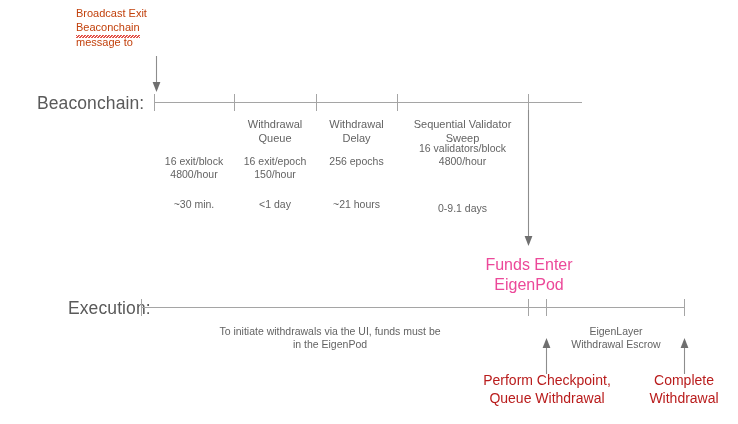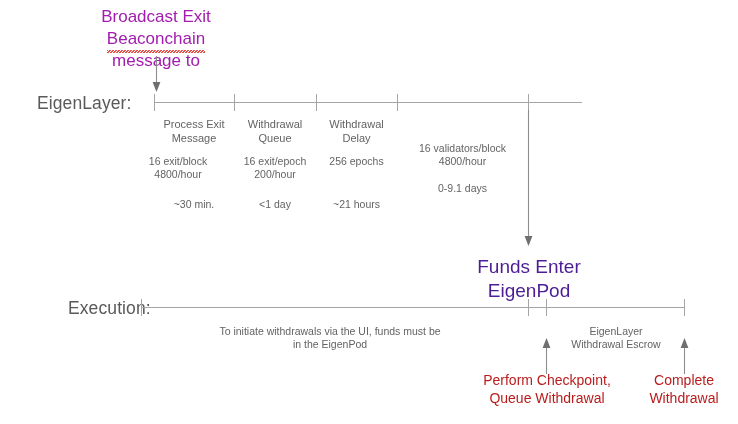--- a/index.html
+++ b/index.html
@@ -29,29 +29,29 @@
     text-align: center;
   }
   .lane-title {
     position: absolute;
     font-size: 17.5px;
     color: #5a5a5a;
     letter-spacing: .1px;
     white-space: nowrap;
   }
   .callout {
-    font-size: 17px;
-    color: #a21caf;
-    text-align: center;
+    font-size: 11px;
+    color: #c2410c;
+    text-align: left;
     line-height: 1.3;
   }
   .stage-label { font-size: 11px; }
   .stage-rate  { font-size: 10.5px; }
   .stage-dur   { font-size: 10.5px; }
-  .big-note    { font-size: 19px; color: #4c1d95; }
+  .big-note    { font-size: 16px; color: #ec4899; }
   .small-note  { font-size: 10.5px; }
   .event-label { font-size: 14px; color: #b91c1c; }
 
   
   .squiggle { position: relative; display: inline-block; }
   .squiggle::after {
     content: "";
     position: absolute;
     left: 0; right: 0; bottom: -3px;
     height: 3px;
@@ -87,50 +87,50 @@
     <div>Broadcast Exit</div>
     <div><span class="squiggle">Beaconchain</span></div>
     <div>message to</div>
   </div>
 
   <svg class="arrow" style="left:150px; top:56px;" width="14" height="38" viewBox="0 0 14 38">
     <line x1="6.5" y1="0" x2="6.5" y2="28"></line>
     <polygon points="6.5,36 2.6,26 10.4,26"></polygon>
   </svg>
 
-  <div class="lane-title" style="left:37px; top:93px;">EigenLayer:</div>
+  <div class="lane-title" style="left:37px; top:93px;">Beaconchain:</div>
 
   <div class="hline" style="left:154px; top:102px; width:428px;"></div>
 
   <div class="vtick" style="left:154px; top:94px; height:17px;"></div>
   <div class="vtick" style="left:234px; top:94px; height:17px;"></div>
   <div class="vtick" style="left:316px; top:94px; height:17px;"></div>
   <div class="vtick" style="left:397px; top:94px; height:17px;"></div>
   <div class="vtick" style="left:528px; top:94px; height:17px;"></div>
 
-  <div class="txt stage-label" style="left:152px; top:117px; width:84px;">Process Exit
-Message</div>
-  <div class="txt stage-rate" style="left:134px; top:155px; width:88px;">16 exit/block
+  <div class="txt stage-rate" style="left:150px; top:155px; width:88px;">16 exit/block
 4800/hour</div>
   <div class="txt stage-dur" style="left:152px; top:198px; width:84px;">~30 min.</div>
 
   <div class="txt stage-label" style="left:233px; top:117px; width:84px;">Withdrawal
 Queue</div>
   <div class="txt stage-rate" style="left:231px; top:155px; width:88px;">16 exit/epoch
-200/hour</div>
+150/hour</div>
   <div class="txt stage-dur" style="left:233px; top:198px; width:84px;">&lt;1 day</div>
 
   <div class="txt stage-label" style="left:315px; top:117px; width:83px;">Withdrawal
 Delay</div>
   <div class="txt stage-rate" style="left:313px; top:155px; width:87px;">256 epochs</div>
   <div class="txt stage-dur" style="left:313px; top:198px; width:87px;">~21 hours</div>
 
+  <div class="txt stage-label" style="left:397px; top:117px; width:131px;">Sequential Validator
+Sweep</div>
   <div class="txt stage-rate" style="left:397px; top:142px; width:131px;">16 validators/block
 4800/hour</div>
-  <div class="txt stage-dur" style="left:397px; top:182px; width:131px;">0-9.1 days</div>
+  <div class="txt stage-dur" style="left:397px; top:202px; width:131px;">0-9.1 days</div>
 
   <svg class="arrow" style="left:522px; top:110px;" width="14" height="138" viewBox="0 0 14 138">
     <line x1="6.5" y1="0" x2="6.5" y2="127"></line>
     <polygon points="6.5,136 2.6,126 10.4,126"></polygon>
   </svg>
 
   <div class="txt big-note" style="left:456px; top:255px; width:146px;">Funds Enter
 EigenPod</div>
 
   <div class="lane-title" style="left:68px; top:298px;">Execution:</div>

